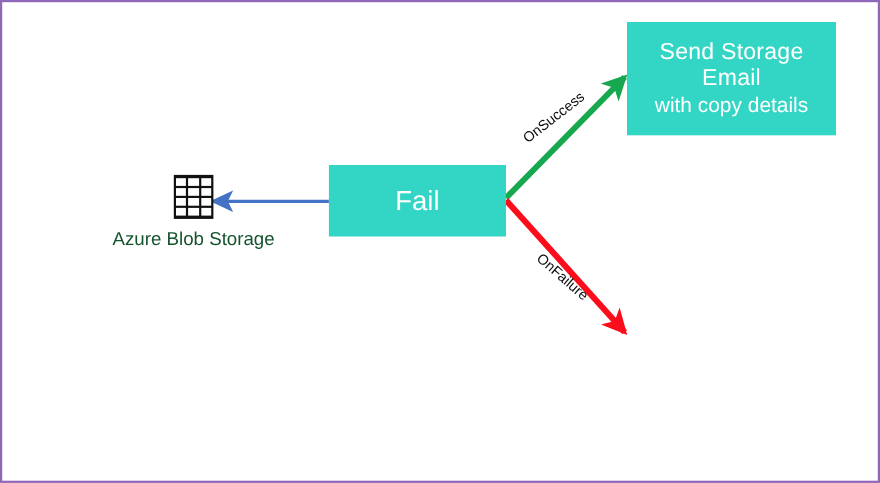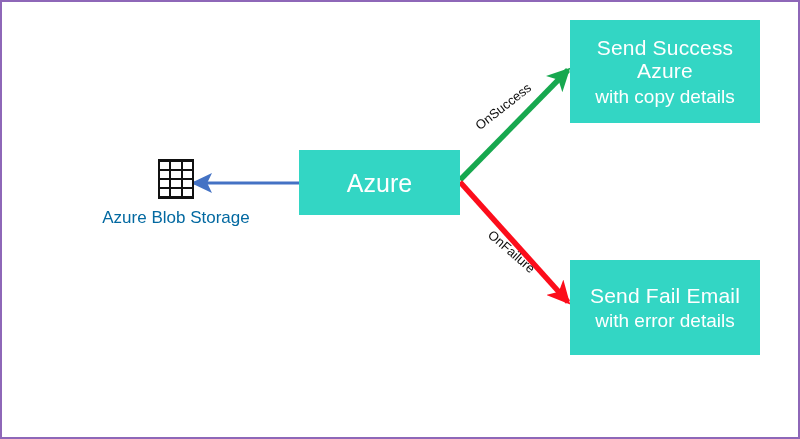--- a/index.html
+++ b/index.html
@@ -91,21 +91,21 @@
     grid-template-rows: repeat(4, 1fr);
     gap: 2px;
   }
   #storage-icon span {
     background: #ffffff;
     display: block;
   }
   #storage-label {
     margin-top: 9px;
     font-size: 17px;
-    color: #0369a1;
+    color: #14532d;
     white-space: nowrap;
   }
   .edge-label {
     position: absolute;
     font-size: 13px;
     color: #0d0d0d;
     white-space: nowrap;
     transform-origin: center center;
   }
   #label-onsuccess {
@@ -156,30 +156,26 @@
         <span></span>
         <span></span>
       <span></span>
         <span></span>
         <span></span>
     </div>
     <div id="storage-label">Azure Blob Storage</div>
   </div>
 
   <div id="copy-node" class="node-box">
-    <div class="node-title">Azure</div>
+    <div class="node-title">Fail</div>
   </div>
 
   <div id="success-node" class="node-box">
-    <div class="node-title">Send Success Azure</div>
+    <div class="node-title">Send Storage Email</div>
     <div class="node-sub">with copy details</div>
   </div>
 
-  <div id="fail-node" class="node-box">
-    <div class="node-title">Send Fail Email</div>
-    <div class="node-sub">with error details</div>
-  </div>
 
   <div id="label-onsuccess" class="edge-label">OnSuccess</div>
 
   <div id="label-onfailure" class="edge-label">OnFailure</div>
 
 </div>
 
 </body></html>

